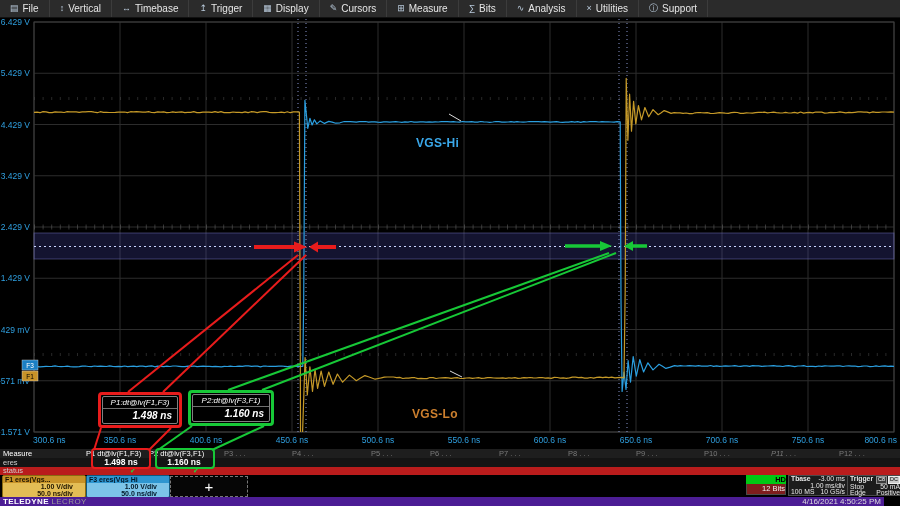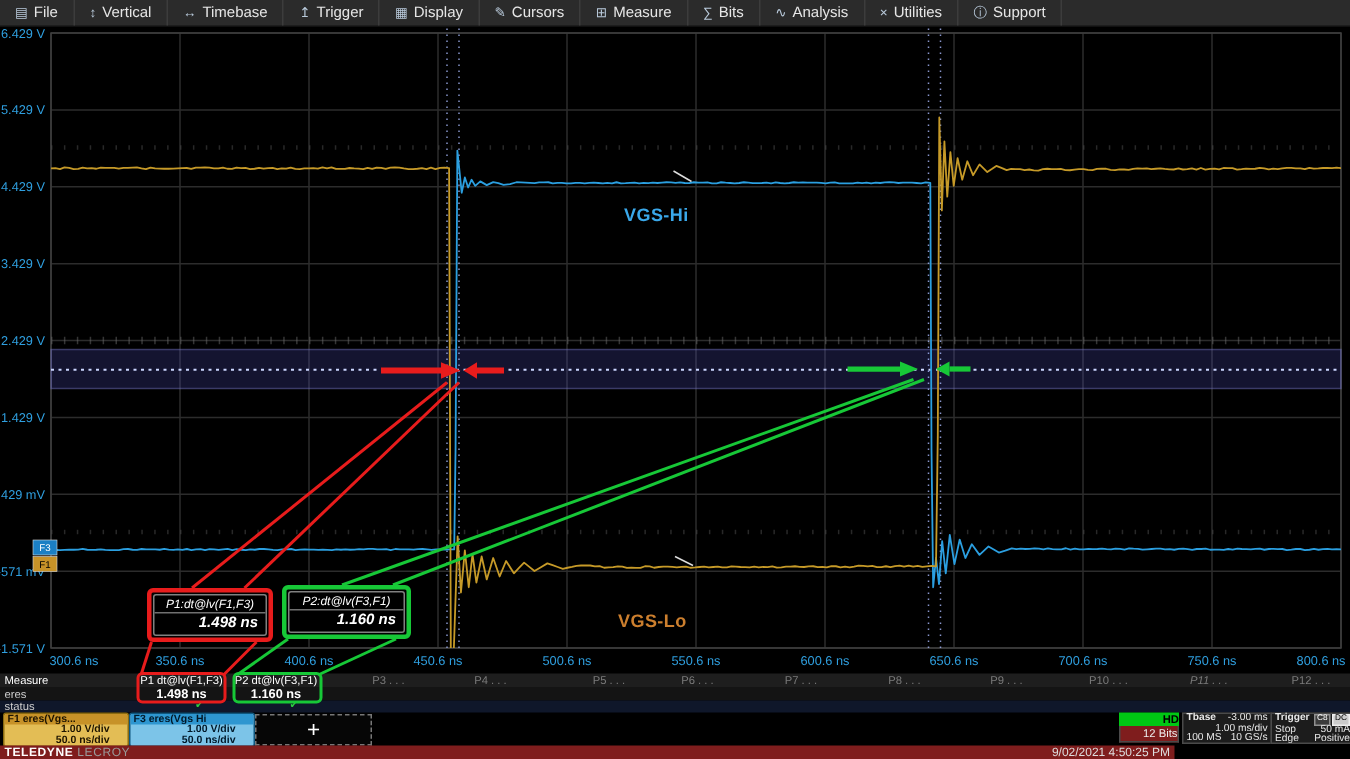--- a/index.html
+++ b/index.html
@@ -23,23 +23,23 @@
   .callout .c-title{color:#fff;font-size:8px;padding:1px 3px;text-align:center;white-space:nowrap;
                     border-bottom:1px solid #707070;}
   .callout .c-value{color:#fff;font-size:10px;font-weight:bold;text-align:right;padding:1px 5px 2px 3px;white-space:nowrap;}
   #callout-p1{left:98px;top:392px;width:76px;border:3px solid #e81c1c;}
   #callout-p2{left:188px;top:390px;width:78px;border:3px solid #17c837;}
   
   #measure-table{position:absolute;top:449px;left:0;width:900px;height:26px;z-index:4;}
   .mrow{position:absolute;left:0;width:900px;}
   #mrow-head{top:0;height:9px;background:#1e1e1e;}
   #mrow-value{top:9px;height:9px;background:#141414;}
-  #mrow-status{top:18px;height:8px;background:#0f172a;}
+  #mrow-status{top:18px;height:8px;background:#b91c1c;}
   .mrow-label{position:absolute;left:3px;color:#cfcfcf;font-size:7.5px;line-height:9px;}
-  .mcol-head{position:absolute;width:70px;text-align:center;font-size:7.5px;line-height:9px;color:#fff;white-space:nowrap;}
+  .mcol-head{position:absolute;width:70px;text-align:left;font-size:7.5px;line-height:9px;color:#fff;white-space:nowrap;}
   .mcol-head.dim{color:#7a7a7a;}
   .mcol-value{position:absolute;width:60px;text-align:center;font-size:8.5px;font-weight:bold;line-height:9px;color:#fff;white-space:nowrap;}
   .mcol-status{position:absolute;width:24px;text-align:center;font-size:7px;line-height:8px;color:#2ecc40;}
   
   #bottom-row{position:absolute;top:475px;left:0;width:900px;height:22px;z-index:4;}
   .desc-box{position:absolute;top:0;width:82px;height:21px;border-radius:2px;overflow:hidden;font-size:7px;line-height:7px;}
   .desc-head{height:7px;padding:0 2px;font-weight:bold;white-space:nowrap;overflow:hidden;}
   .desc-line{text-align:right;padding-right:12px;font-weight:bold;}
   #desc-f1{left:2px;background:#e3bd55;color:#1d1400;border:1px solid #8a6a10;}
   #desc-f1 .desc-head{background:#c79228;}
@@ -53,21 +53,21 @@
   .stat-box{position:absolute;top:0;height:19px;background:#1c1c1c;border:1px solid #4a4a4a;
             color:#e8e8e8;font-size:6.8px;padding:0 2px;}
   #tbase-box{left:788px;width:54px;}
   #trig-box{left:847px;width:50px;}
   .stat-row{display:flex;justify-content:space-between;line-height:6.6px;white-space:nowrap;}
   .stat-row .single{margin-left:auto;}
   .badge{display:inline-block;font-size:5.5px;line-height:5.5px;padding:0 1px;margin-left:1px;
          border:1px solid #909090;background:#3c3c3c;color:#fff;}
   .badge.lite{background:#cccccc;color:#000;border-color:#eee;}
   
-  #footer{position:absolute;top:497px;left:0;width:783px;height:9px;background:#7f1d1d;z-index:4;
+  #footer{position:absolute;top:497px;left:0;width:884px;height:9px;background:#4c1d95;z-index:4;
           display:flex;justify-content:space-between;align-items:center;padding:0 3px;box-sizing:border-box;}
   #brand{font-size:8px;color:#fff;font-weight:bold;letter-spacing:.4px;}
   #brand .lite{color:#9a9a9a;font-weight:normal;}
   #datetime{font-size:8px;color:#ddd;}
   
   #annot-svg{position:absolute;top:0;left:0;z-index:30;pointer-events:none;}
 </style>
 </head>
 <body>
 
@@ -284,21 +284,21 @@
         <span>Positive</span>
       </div>
     </div>
   </div>
 
   <div id="footer">
     <div id="brand">
       <span>TELEDYNE</span>
       <span class="lite">LECROY</span>
     </div>
-    <div id="datetime">9/02/2021 4:50:25 PM</div>
+    <div id="datetime">4/16/2021 4:50:25 PM</div>
   </div>
 
   <svg id="annot-svg" width="900" height="506">
 
     <g stroke="#e81c1c" fill="none">
       <line x1="128" y1="392" x2="298" y2="255" stroke-width="2"></line>
       <line x1="163" y1="392" x2="306" y2="255" stroke-width="2"></line>
       <line x1="101" y1="428" x2="94" y2="450" stroke-width="2"></line>
       <line x1="171" y1="428" x2="149" y2="450" stroke-width="2"></line>
       <rect x="92" y="449" width="58" height="19" rx="3" stroke-width="2"></rect>

